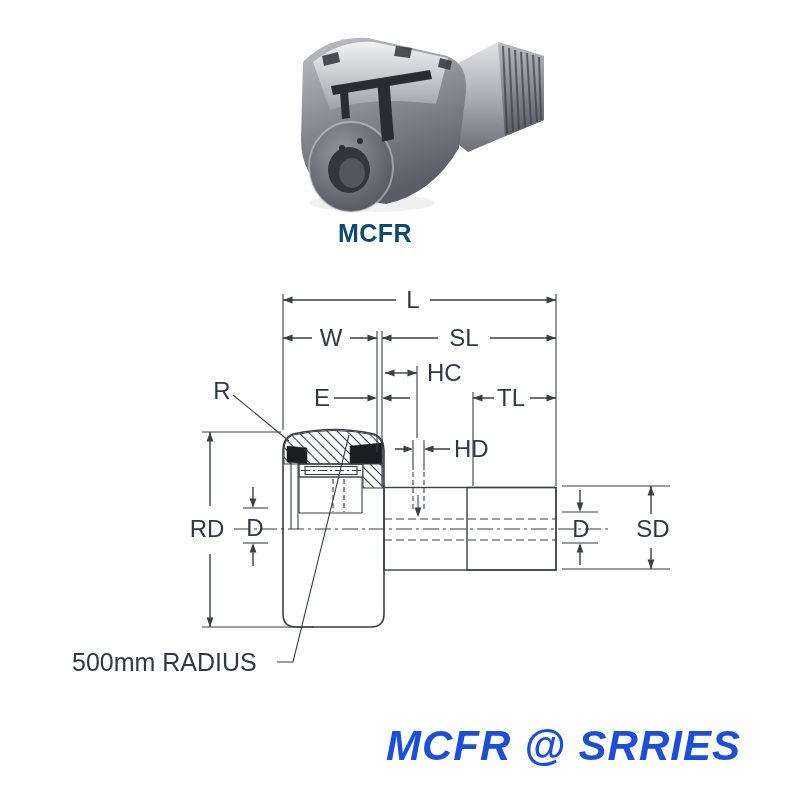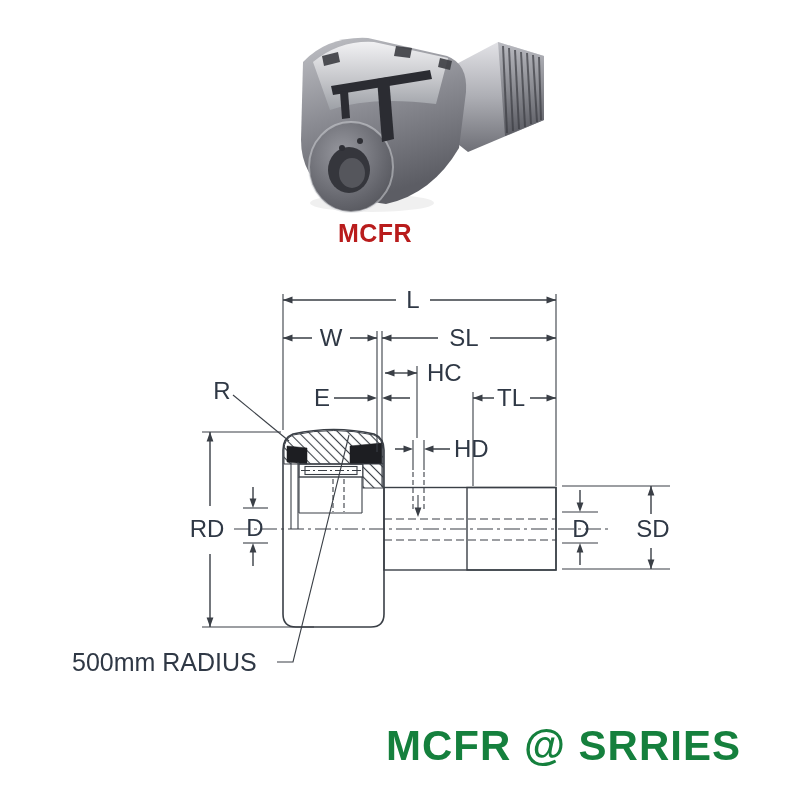--- a/index.html
+++ b/index.html
@@ -11,23 +11,23 @@
   .dash{stroke:#3a3f46;stroke-width:1.2;fill:none;stroke-dasharray:8 4;}
   .dashsm{stroke:#3a3f46;stroke-width:1.1;fill:none;stroke-dasharray:5 3;}
   .cl{stroke:#3a3f46;stroke-width:1.1;fill:none;stroke-dasharray:16 4 3 4;}
   .cl2{stroke:#3a3f46;stroke-width:1;fill:none;stroke-dasharray:9 3 2 3;}
   .part{fill:#ffffff;stroke:#3a3f46;stroke-width:1.6;}
   .seal{fill:#1d1e22;stroke:#1d1e22;stroke-width:0.5;}
   .arrow{fill:#3a3f46;}
   text.dim{font-family:"Liberation Sans", sans-serif;font-size:24px;fill:#2f3845;}
   text.note{font-family:"Liberation Sans", sans-serif;font-size:25px;fill:#2f3845;}
   .caption{position:absolute;left:300px;top:219px;width:150px;text-align:center;
-           font-size:25px;font-weight:bold;letter-spacing:0.5px;color:#b91c1c;}
+           font-size:25px;font-weight:bold;letter-spacing:0.5px;color:#0c4a6e;}
   .footer-series{position:absolute;left:386px;top:722px;width:380px;white-space:nowrap;
-           font-size:42px;font-weight:bold;letter-spacing:1px;color:#15803d;}
+           font-size:42px;font-weight:bold;font-style:italic;letter-spacing:1px;color:#1d4ed8;}
 </style>
 </head>
 <body>
 
 <div class="stage">
 
   <svg class="layer" viewBox="0 0 800 800">
     <defs>
       <path id="arr" d="M0,0 L9.5,3.4 L9.5,-3.4 Z"></path>
       <pattern id="hatchP" width="7" height="7" patternUnits="userSpaceOnUse" patternTransform="rotate(-45)">

